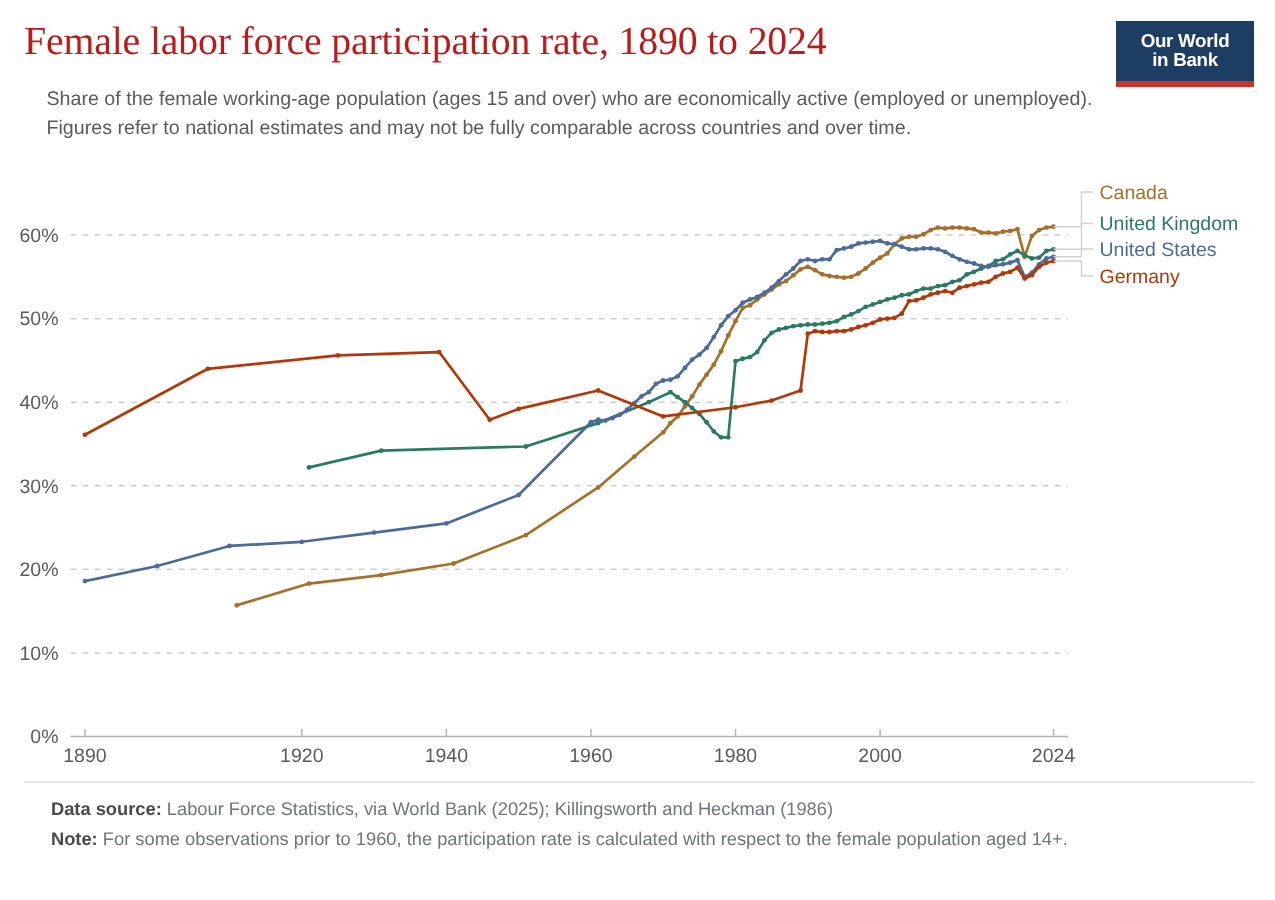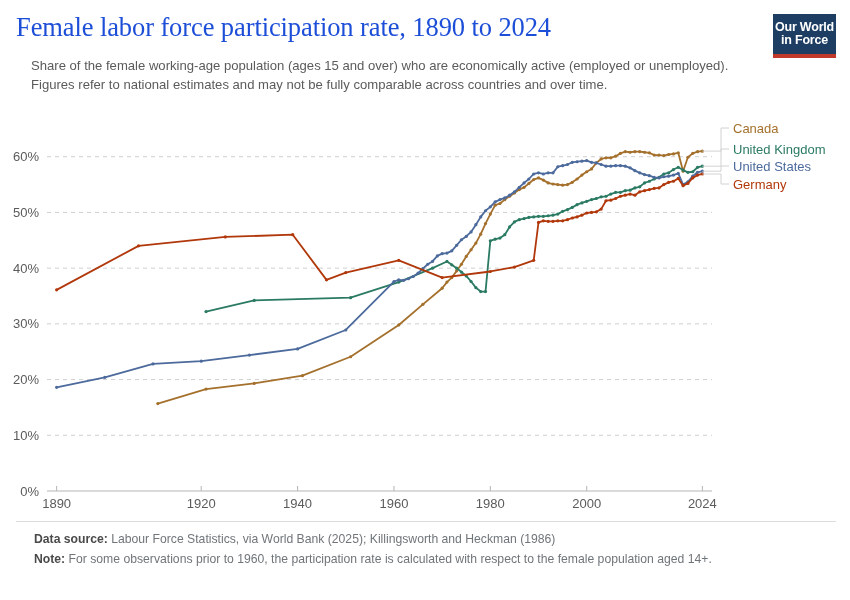--- a/index.html
+++ b/index.html
@@ -26,40 +26,40 @@
   #header {
     position: absolute;
     left: 16px;
     top: 12px;
     width: 740px;
   }
   #chart-title {
     font-family: "Liberation Serif", serif;
     font-size: 26.5px;
     font-weight: 400;
-    color: #1d4ed8;
+    color: #b91c1c;
     letter-spacing: -0.1px;
     line-height: 1.15;
     margin: 0 0 9px 0;
     white-space: nowrap;
   }
   #chart-subtitle {
     font-size: 13.1px;
     line-height: 1.42;
     color: #5b5b5b;
     margin: 15px;
     width: 722px;
   }
 
   
   #owid-logo {
     position: absolute;
     right: 14px;
     top: 14px;
-    width: 63px;
+    width: 92px;
     height: 44px;
     background: #1d3d63;
     box-sizing: border-box;
     border-bottom: 4px solid #c0392b;
     display: flex;
     flex-direction: column;
     align-items: center;
     justify-content: center;
     line-height: 1.08;
   }
@@ -123,21 +123,21 @@
 
 <div id="page">
 
   <div id="header">
     <h1 id="chart-title">Female labor force participation rate, 1890 to 2024</h1>
     <p id="chart-subtitle">Share of the female working-age population (ages 15 and over) who are economically active (employed or unemployed). Figures refer to national estimates and may not be fully comparable across countries and over time.</p>
   </div>
 
   <div id="owid-logo">
     <span class="logo-l1">Our World</span>
-    <span class="logo-l2">in Force</span>
+    <span class="logo-l2">in Bank</span>
   </div>
 
   <div id="chart-wrap">
     <svg id="chart-svg" width="850" height="410" viewBox="0 0 850 410">
       <g id="grid-layer">
           <line x1="47" x2="712" y1="331.2857142857143" y2="331.2857142857143" stroke="#cfcfcf" stroke-width="1" stroke-dasharray="4 4"></line>
           <line x1="47" x2="712" y1="275.57142857142856" y2="275.57142857142856" stroke="#cfcfcf" stroke-width="1" stroke-dasharray="4 4"></line>
           <line x1="47" x2="712" y1="219.85714285714286" y2="219.85714285714286" stroke="#cfcfcf" stroke-width="1" stroke-dasharray="4 4"></line>
           <line x1="47" x2="712" y1="164.14285714285717" y2="164.14285714285717" stroke="#cfcfcf" stroke-width="1" stroke-dasharray="4 4"></line>
           <line x1="47" x2="712" y1="108.42857142857144" y2="108.42857142857144" stroke="#cfcfcf" stroke-width="1" stroke-dasharray="4 4"></line>

